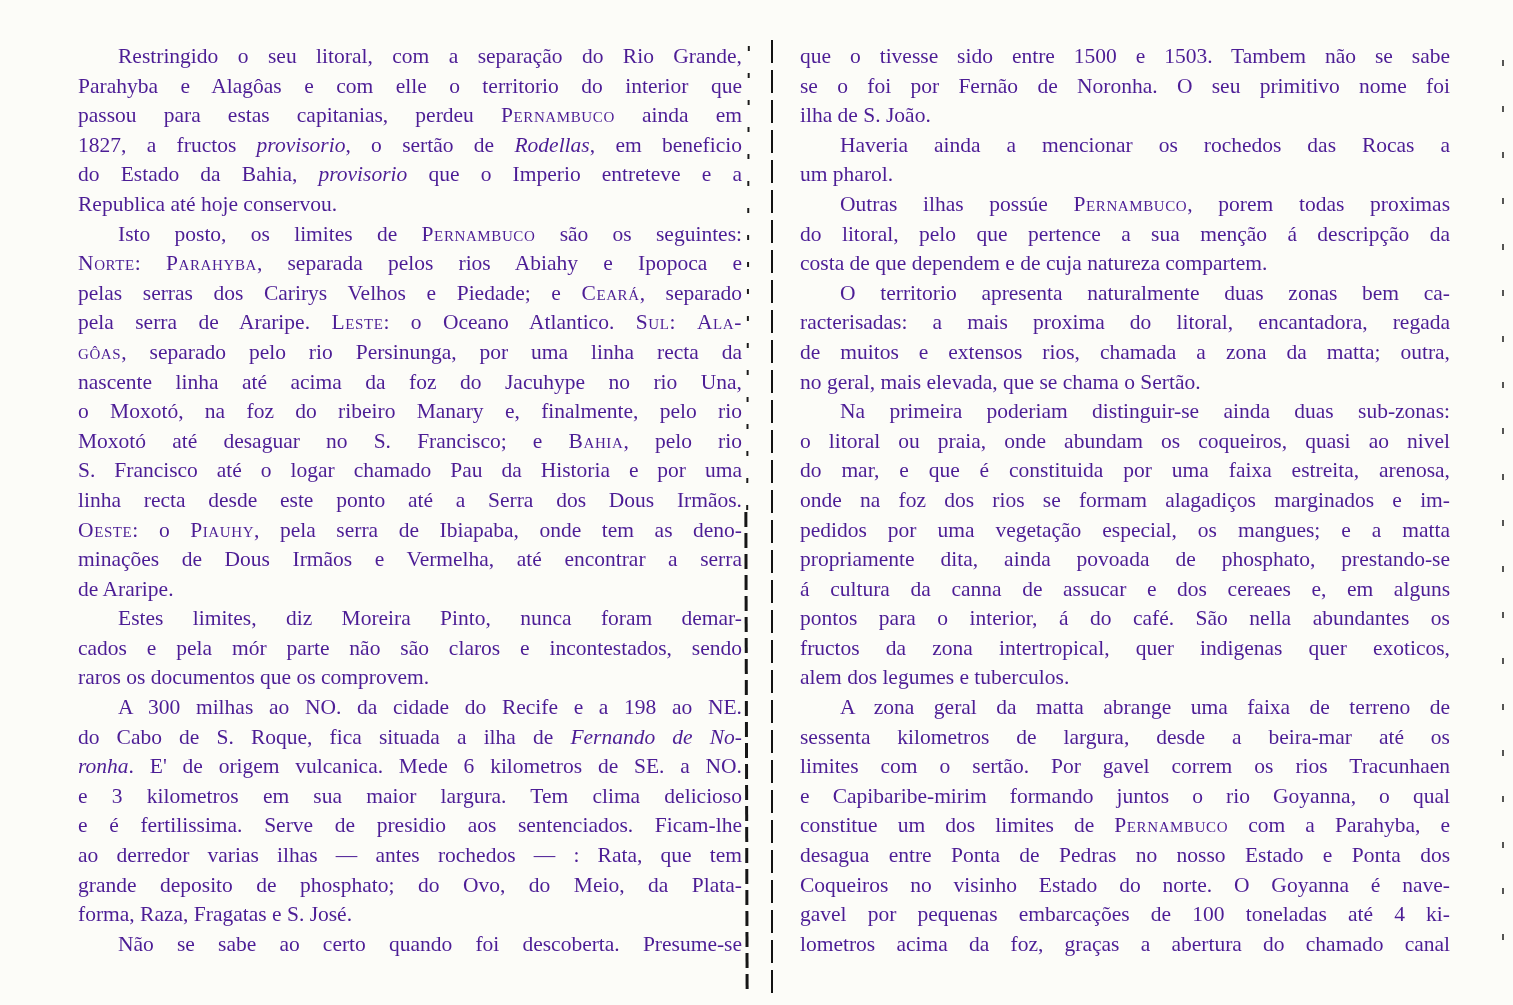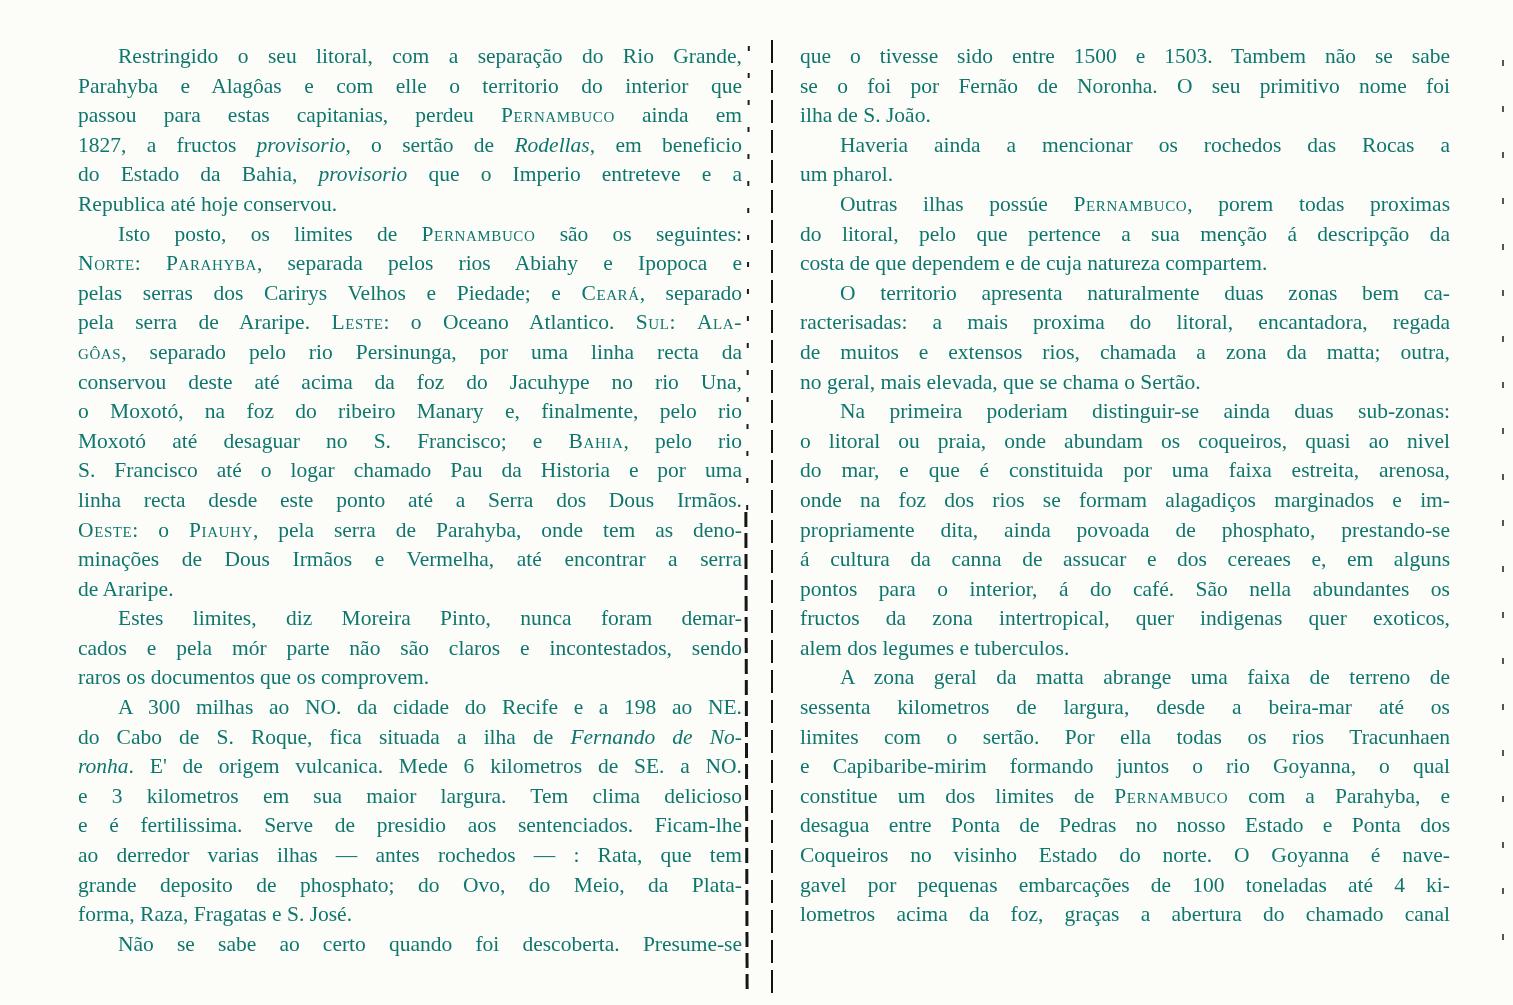--- a/index.html
+++ b/index.html
@@ -1,20 +1,20 @@
 <!DOCTYPE html>
 <html><head>
 <meta charset="utf-8">
 <style>
   html,body{margin:0;padding:0;background:#fcfcf8;}
   .page{
     position:relative;
     width:1513px;height:1005px;
     background:#fcfcf8;
-    color:#0f766e;
+    color:#4c1d95;
     font-family:"Liberation Serif","DejaVu Serif",serif;
     overflow:hidden;
   }
   .column{
     position:absolute;top:42px;
     font-size:21.5px;
     line-height:29.6px;
   }
   .col-left{left:78px;width:664px;}
   .col-right{left:800px;width:650px;}
@@ -58,26 +58,26 @@
       <div class="line"><span>Parahyba e Alagôas e com elle o territorio do interior que</span></div>
       <div class="line"><span>passou para estas capitanias, perdeu </span><span class="sc">Pernambuco</span><span> ainda em</span></div>
       <div class="line"><span>1827, a fructos </span><span class="it">provisorio</span><span>, o sertão de </span><span class="it">Rodellas</span><span>, em beneficio</span></div>
       <div class="line"><span>do Estado da Bahia, </span><span class="it">provisorio</span><span> que o Imperio entreteve e a</span></div>
       <div class="line para-end"><span>Republica até hoje conservou.</span></div>
       <div class="line indent"><span>Isto posto, os limites de </span><span class="sc">Pernambuco</span><span> são os seguintes:</span></div>
       <div class="line"><span class="sc">Norte</span><span>: </span><span class="sc">Parahyba</span><span>, separada pelos rios Abiahy e Ipopoca e</span></div>
       <div class="line"><span>pelas serras dos Carirys Velhos e Piedade; e </span><span class="sc">Ceará</span><span>, separado</span></div>
       <div class="line"><span>pela serra de Araripe. </span><span class="sc">Leste</span><span>: o Oceano Atlantico. </span><span class="sc">Sul</span><span>: </span><span class="sc">Ala-</span></div>
       <div class="line"><span class="sc">gôas</span><span>, separado pelo rio Persinunga, por uma linha recta da</span></div>
-      <div class="line"><span>conservou deste até acima da foz do Jacuhype no rio Una,</span></div>
+      <div class="line"><span>nascente linha até acima da foz do Jacuhype no rio Una,</span></div>
       <div class="line"><span>o Moxotó, na foz do ribeiro Manary e, finalmente, pelo rio</span></div>
       <div class="line"><span>Moxotó até desaguar no S. Francisco; e </span><span class="sc">Bahia</span><span>, pelo rio</span></div>
       <div class="line"><span>S. Francisco até o logar chamado Pau da Historia e por uma</span></div>
       <div class="line"><span>linha recta desde este ponto até a Serra dos Dous Irmãos.</span></div>
-      <div class="line"><span class="sc">Oeste</span><span>: o </span><span class="sc">Piauhy</span><span>, pela serra de Parahyba, onde tem as deno-</span></div>
+      <div class="line"><span class="sc">Oeste</span><span>: o </span><span class="sc">Piauhy</span><span>, pela serra de Ibiapaba, onde tem as deno-</span></div>
       <div class="line"><span>minações de Dous Irmãos e Vermelha, até encontrar a serra</span></div>
       <div class="line para-end"><span>de Araripe.</span></div>
       <div class="line indent"><span>Estes limites, diz Moreira Pinto, nunca foram demar-</span></div>
       <div class="line"><span>cados e pela mór parte não são claros e incontestados, sendo</span></div>
       <div class="line para-end"><span>raros os documentos que os comprovem.</span></div>
       <div class="line indent"><span>A 300 milhas ao NO. da cidade do Recife e a 198 ao NE.</span></div>
       <div class="line"><span>do Cabo de S. Roque, fica situada a ilha de </span><span class="it">Fernando de No-</span></div>
       <div class="line"><span class="it">ronha</span><span>. E' de origem vulcanica. Mede 6 kilometros de SE. a NO.</span></div>
       <div class="line"><span>e 3 kilometros em sua maior largura. Tem clima delicioso</span></div>
       <div class="line"><span>e é fertilissima. Serve de presidio aos sentenciados. Ficam-lhe</span></div>
@@ -96,28 +96,29 @@
       <div class="line"><span>do litoral, pelo que pertence a sua menção á descripção da</span></div>
       <div class="line para-end"><span>costa de que dependem e de cuja natureza compartem.</span></div>
       <div class="line indent"><span>O territorio apresenta naturalmente duas zonas bem ca-</span></div>
       <div class="line"><span>racterisadas: a mais proxima do litoral, encantadora, regada</span></div>
       <div class="line"><span>de muitos e extensos rios, chamada a zona da matta; outra,</span></div>
       <div class="line para-end"><span>no geral, mais elevada, que se chama o Sertão.</span></div>
       <div class="line indent"><span>Na primeira poderiam distinguir-se ainda duas sub-zonas:</span></div>
       <div class="line"><span>o litoral ou praia, onde abundam os coqueiros, quasi ao nivel</span></div>
       <div class="line"><span>do mar, e que é constituida por uma faixa estreita, arenosa,</span></div>
       <div class="line"><span>onde na foz dos rios se formam alagadiços marginados e im-</span></div>
+      <div class="line"><span>pedidos por uma vegetação especial, os mangues; e a matta</span></div>
       <div class="line"><span>propriamente dita, ainda povoada de phosphato, prestando-se</span></div>
       <div class="line"><span>á cultura da canna de assucar e dos cereaes e, em alguns</span></div>
       <div class="line"><span>pontos para o interior, á do café. São nella abundantes os</span></div>
       <div class="line"><span>fructos da zona intertropical, quer indigenas quer exoticos,</span></div>
       <div class="line para-end"><span>alem dos legumes e tuberculos.</span></div>
       <div class="line indent"><span>A zona geral da matta abrange uma faixa de terreno de</span></div>
       <div class="line"><span>sessenta kilometros de largura, desde a beira-mar até os</span></div>
-      <div class="line"><span>limites com o sertão. Por ella todas os rios Tracunhaen</span></div>
+      <div class="line"><span>limites com o sertão. Por gavel correm os rios Tracunhaen</span></div>
       <div class="line"><span>e Capibaribe-mirim formando juntos o rio Goyanna, o qual</span></div>
       <div class="line"><span>constitue um dos limites de </span><span class="sc">Pernambuco</span><span> com a Parahyba, e</span></div>
       <div class="line"><span>desagua entre Ponta de Pedras no nosso Estado e Ponta dos</span></div>
       <div class="line"><span>Coqueiros no visinho Estado do norte. O Goyanna é nave-</span></div>
       <div class="line"><span>gavel por pequenas embarcações de 100 toneladas até 4 ki-</span></div>
       <div class="line"><span>lometros acima da foz, graças a abertura do chamado canal</span></div>
     </div>
   <div class="vmark divider-a-top"></div>
   <div class="vmark divider-a-bottom"></div>
   <div class="vmark divider-b"></div>

